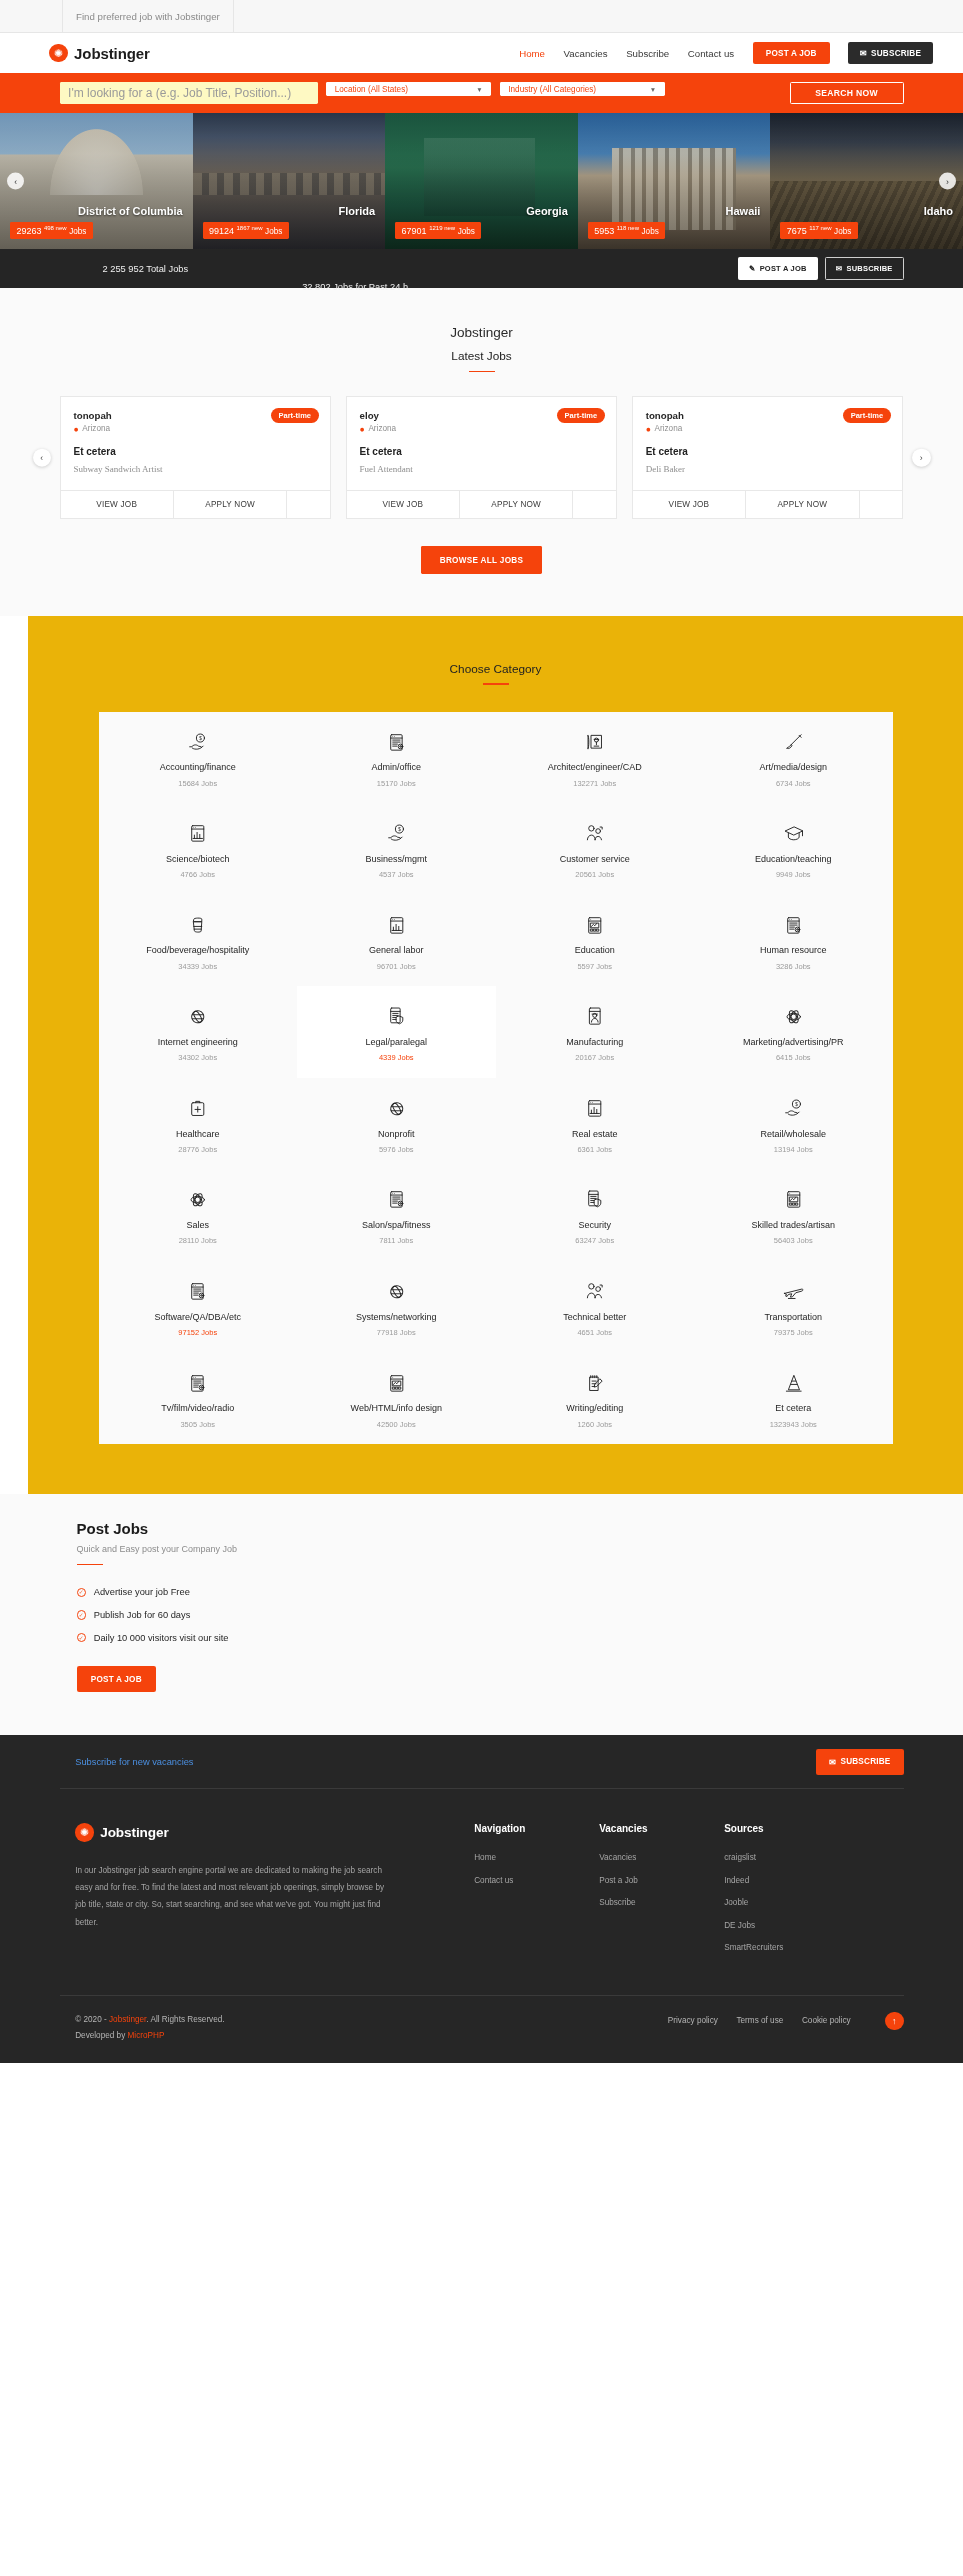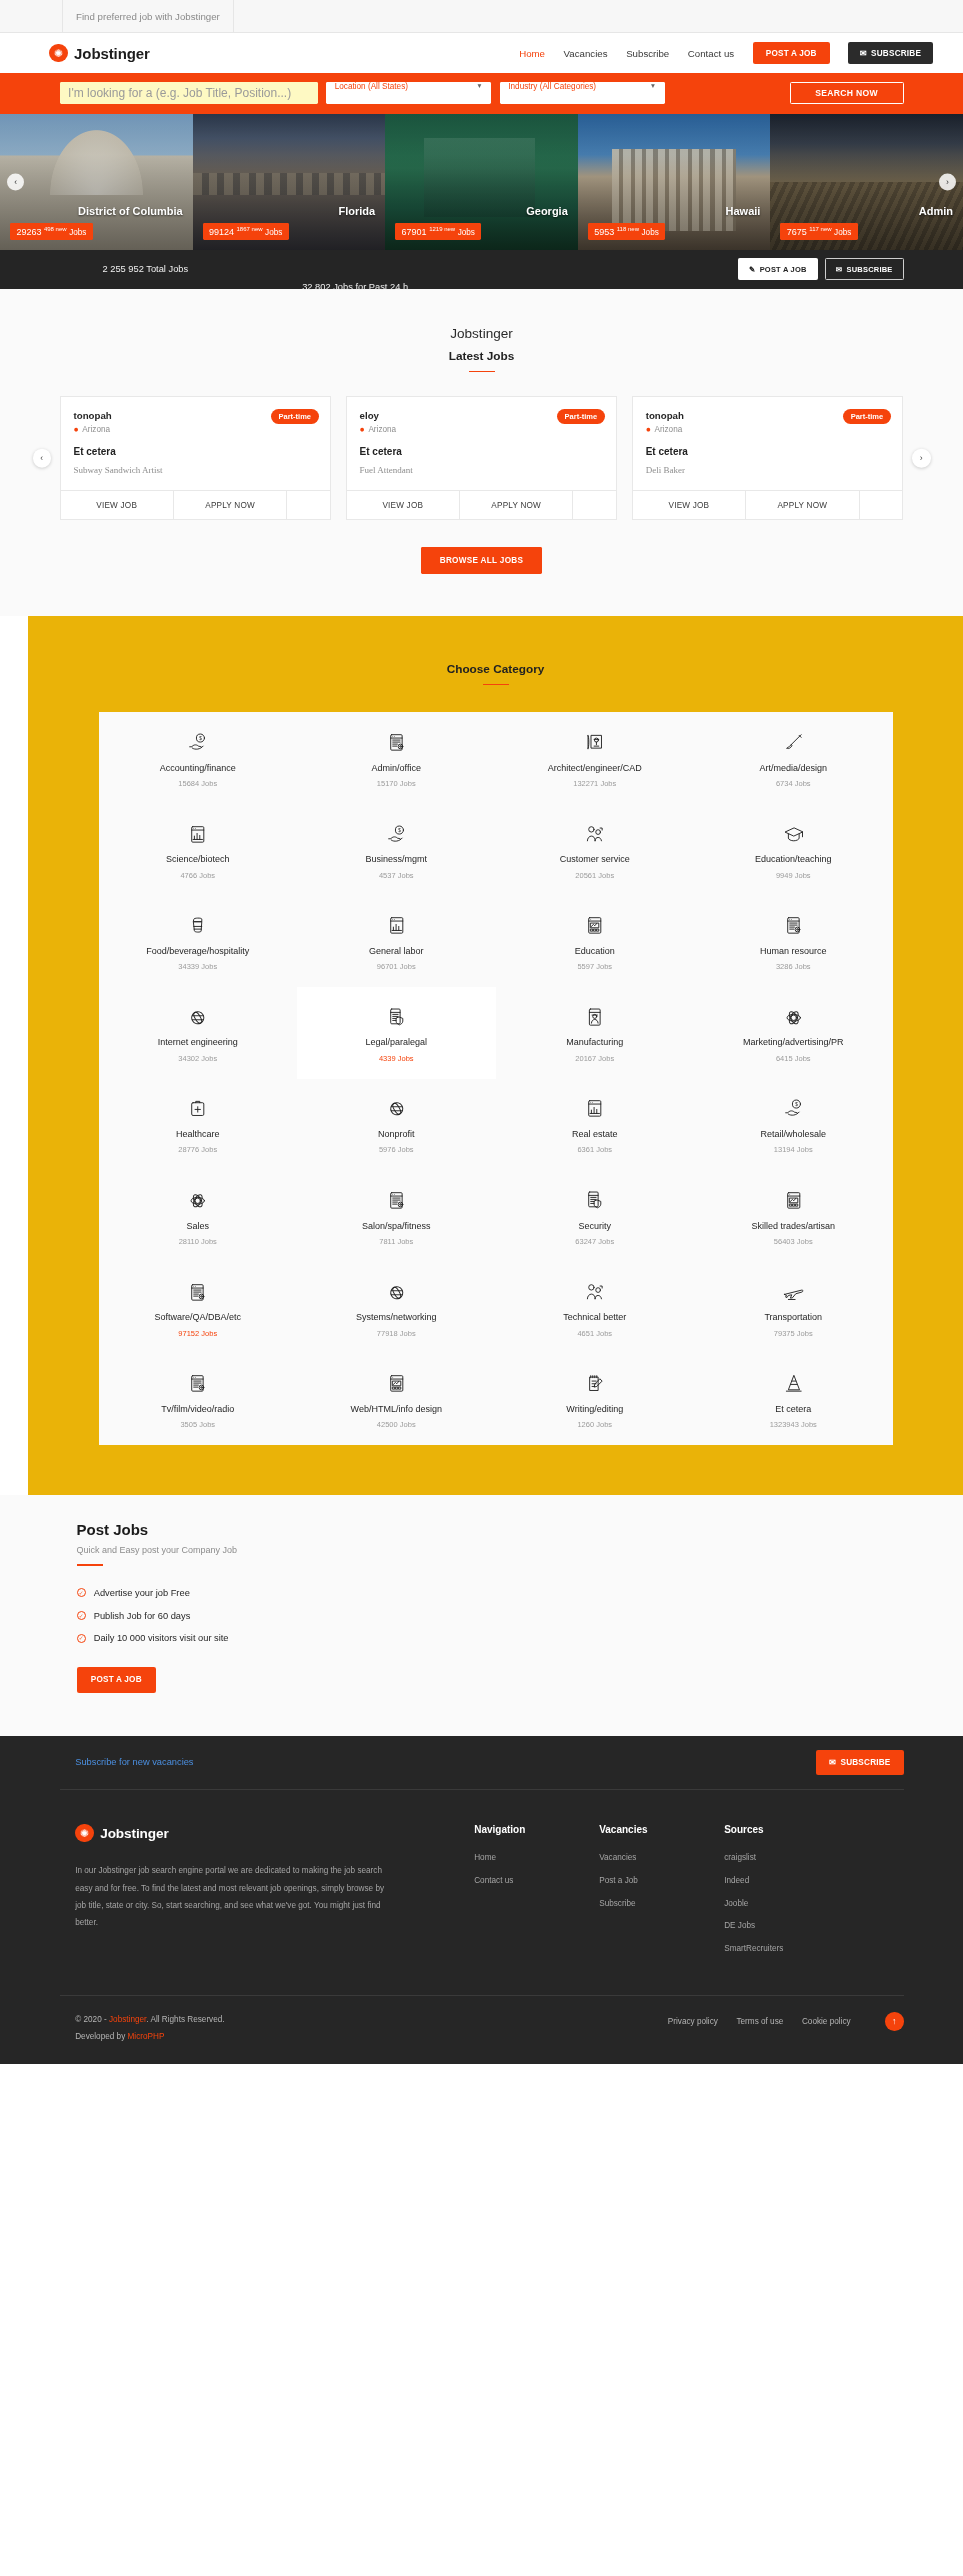--- a/index.html
+++ b/index.html
@@ -50,22 +50,22 @@
   
   .searchbar { background: #f5430c; padding: 9.3px 0; }
   .search-inner { width: 844px; margin: 0 auto; display: flex; gap: 8.6px; align-items: stretch; }
   .search-field {
     background: #fef9c3; border: none; border-radius: 1.4px; height: 21.5px;
     font-family: inherit; font-size: 12px; padding: 0 8.6px; color: #777;
   }
   .search-field::placeholder { color: #9a9a9a; }
   .sf-keyword { flex: 0 0 258px; }
   .sf-select {
-    flex: 0 0 165px; background: #fff; border-radius: 1.4px; height: 22px;
-    display: flex; padding: 0 8.6px; font-size: 8.2px;
+    flex: 0 0 165px; background: #fff; border-radius: 1.4px; height: 14px;
+    display: flex; align-items: center; padding: 0 8.6px; font-size: 8.2px;
     color: #f5430c; position: relative; cursor: pointer;
   }
   .sf-select .chev { margin-left: auto; color: #666; font-size: 6.4px; }
   .sf-spacer { flex: 1 1 auto; }
   .search-btn {
     flex: 0 0 114px; border: 0.7px solid #fff; background: transparent; color: #fff;
     font-size: 8.6px; font-weight: bold; letter-spacing: 0.3px; border-radius: 1.4px;
     height: 21.5px; cursor: pointer; font-family: inherit;
   }
 
@@ -136,21 +136,21 @@
   .btn-ghost-dark {
     background: #252525; color: #fff; border: 0.7px solid #cfcfcf; font-size: 7.5px;
     font-weight: bold; padding: 5.7px 10px; border-radius: 1.4px; letter-spacing: 0.2px;
     display: inline-flex; align-items: center; gap: 4.3px; cursor: pointer; font-family: inherit;
   }
 
   
   .section-light { background: #fafafa; }
   .sec-head { text-align: center; padding-top: 37px; }
   .sec-sup { font-size: 13.6px; color: #2b2b2b; font-weight: normal; }
-  .sec-title { font-size: 11.8px; font-weight: bold; color: #222; margin-top: 8.6px; }
+  .sec-title { font-size: 11.8px; font-weight: normal; color: #222; margin-top: 8.6px; }
   .sec-rule { width: 26px; height: 1.4px; background: #f5430c; margin: 7.9px auto 0; }
 
   
   .jobs-row { display: flex; gap: 14.3px; width: 844px; margin: 24px auto 0; position: relative; }
   .job-card { flex: 1 1 0; background: #fff; border: 0.7px solid #e8e8e8; }
   .job-top { padding: 13px 13px 15.7px; position: relative; min-height: 72px; }
   .job-company { font-size: 9.7px; font-weight: bold; color: #262626; }
   .job-loc { font-size: 8.2px; color: #8e8e8e; margin-top: 2.9px; display: flex; align-items: center; gap: 3.6px; }
   .pin { color: #f5430c; font-size: 8.6px; }
   .job-cat { font-size: 10px; font-weight: bold; color: #222; margin-top: 12px; }
@@ -343,21 +343,21 @@
           <sup>118 new</sup>
           <span class="jobs-w">Jobs</span>
         </div>
       </div>
     </div>
 
     <div class="slide">
       <div class="photo ph-id"></div>
         <div class="shade"></div>
       <div class="slide-body">
-        <div class="slide-title">Admin</div>
+        <div class="slide-title">Idaho</div>
         <div class="slide-badge">
           <span>7675</span>
           <sup>117 new</sup>
           <span class="jobs-w">Jobs</span>
         </div>
       </div>
     </div>
 
     <div class="car-arrow car-next">›</div>
   </div>

